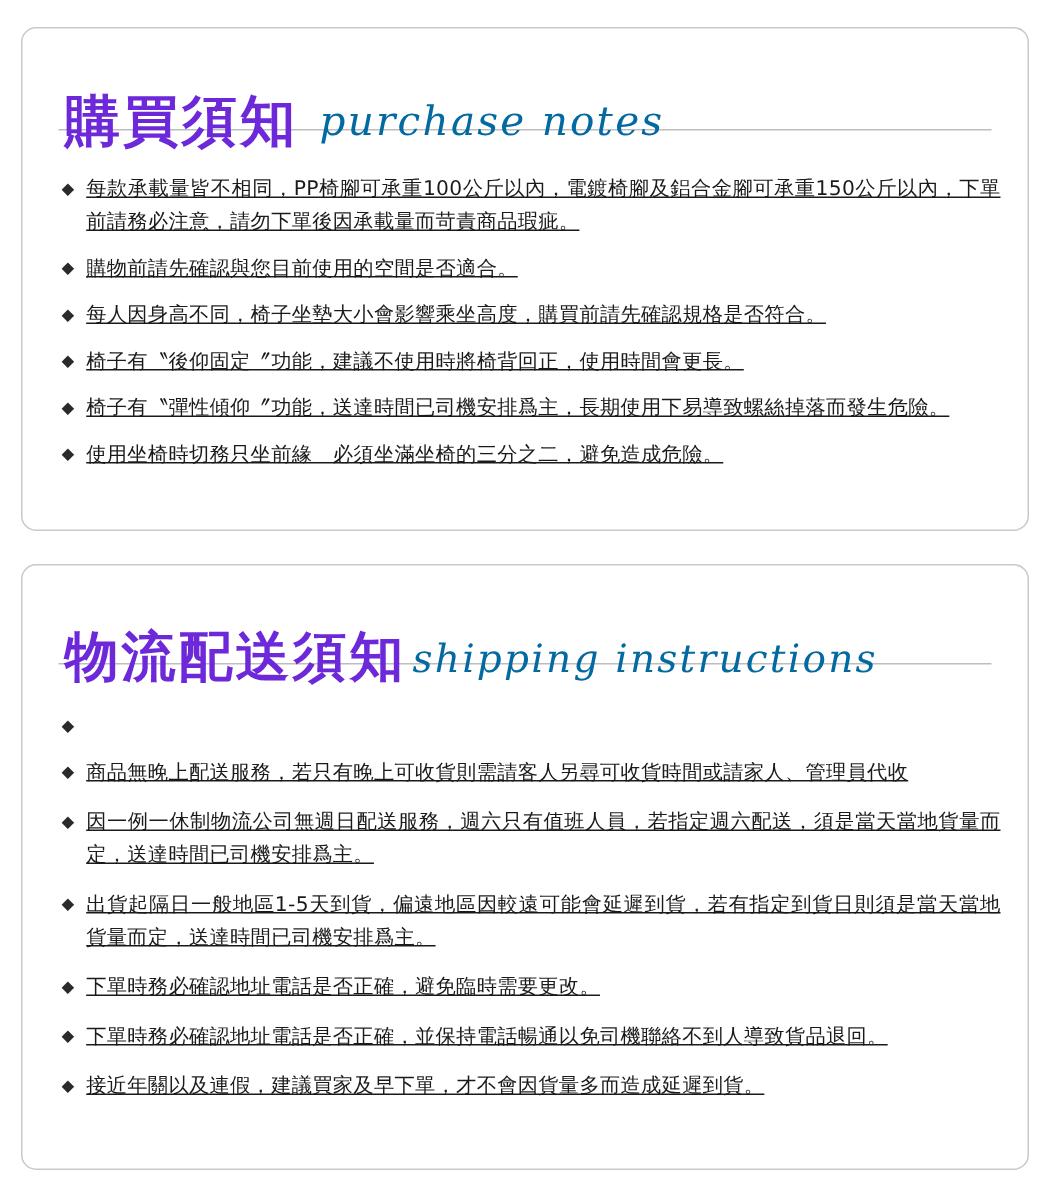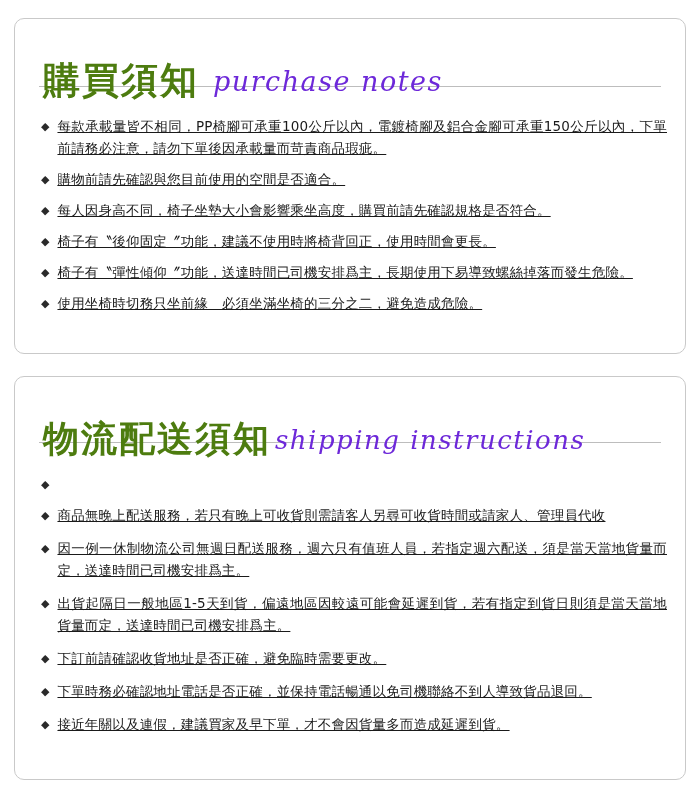--- a/index.html
+++ b/index.html
@@ -41,31 +41,31 @@
     align-items: flex-end;
     margin: 6px 0 0 10px;
     height: 62px;
   }
   .heading-cn {
     font-family: "DejaVu Sans", "Liberation Sans", sans-serif;
     font-weight: bold;
     font-size: 37px;
     letter-spacing: 2px;
     line-height: 1;
-    color: #4d7c0f;
+    color: #6d28d9;
     position: relative;
     z-index: 2;
     padding-bottom: 2px;
   }
   .heading-en {
     font-family: "DejaVu Serif", "Liberation Serif", serif;
     font-style: italic;
     font-size: 27px;
     letter-spacing: 1.5px;
-    color: #6d28d9;
+    color: #0369a1;
     margin-left: 14px;
     padding-bottom: 4px;
     position: relative;
     z-index: 2;
   }
   .heading-rule {
     position: absolute;
     left: -4px;
     right: 6px;
     bottom: 14px;
@@ -162,21 +162,21 @@
       <li>
         <span class="bullet">◆</span>
         <span class="item-text">因一例一休制物流公司無週日配送服務，週六只有值班人員，若指定週六配送，須是當天當地貨量而定，送達時間已司機安排爲主。</span>
       </li>
       <li>
         <span class="bullet">◆</span>
         <span class="item-text">出貨起隔日一般地區1-5天到貨，偏遠地區因較遠可能會延遲到貨，若有指定到貨日則須是當天當地貨量而定，送達時間已司機安排爲主。</span>
       </li>
       <li>
         <span class="bullet">◆</span>
-        <span class="item-text">下訂前請確認收貨地址是否正確，避免臨時需要更改。</span>
+        <span class="item-text">下單時務必確認地址電話是否正確，避免臨時需要更改。</span>
       </li>
       <li>
         <span class="bullet">◆</span>
         <span class="item-text">下單時務必確認地址電話是否正確，並保持電話暢通以免司機聯絡不到人導致貨品退回。</span>
       </li>
       <li>
         <span class="bullet">◆</span>
         <span class="item-text">接近年關以及連假，建議買家及早下單，才不會因貨量多而造成延遲到貨。</span>
       </li>
     </ul>

